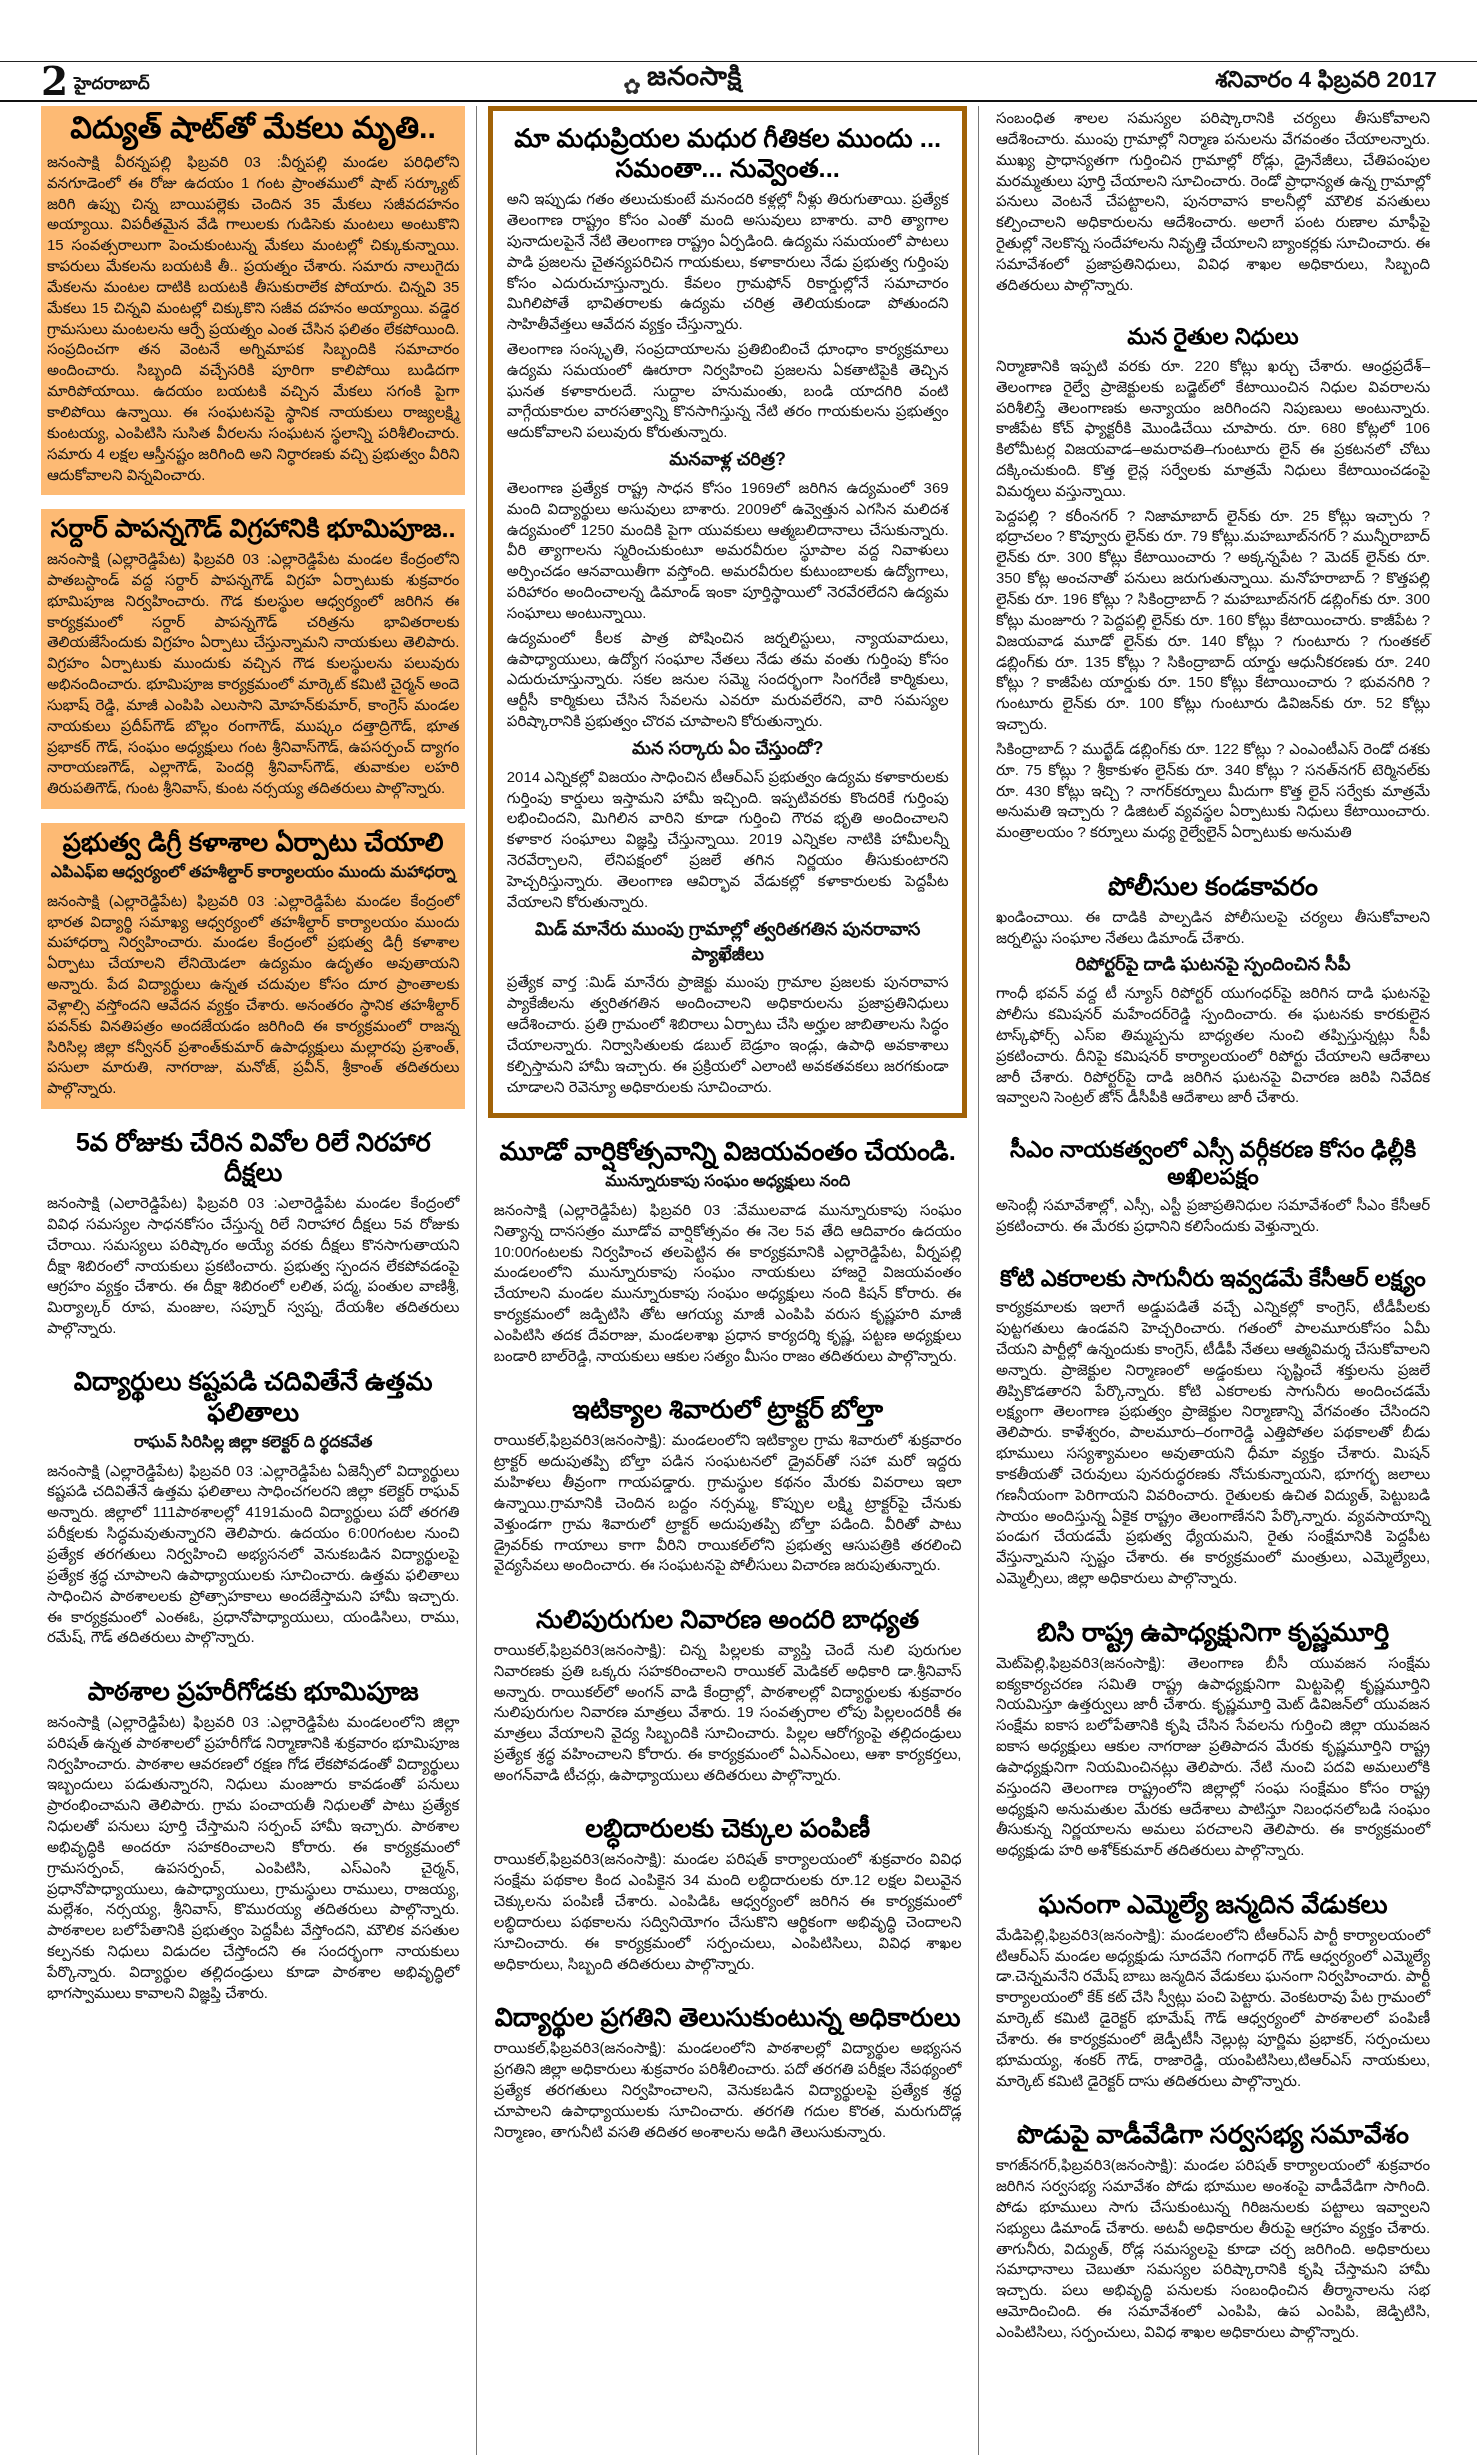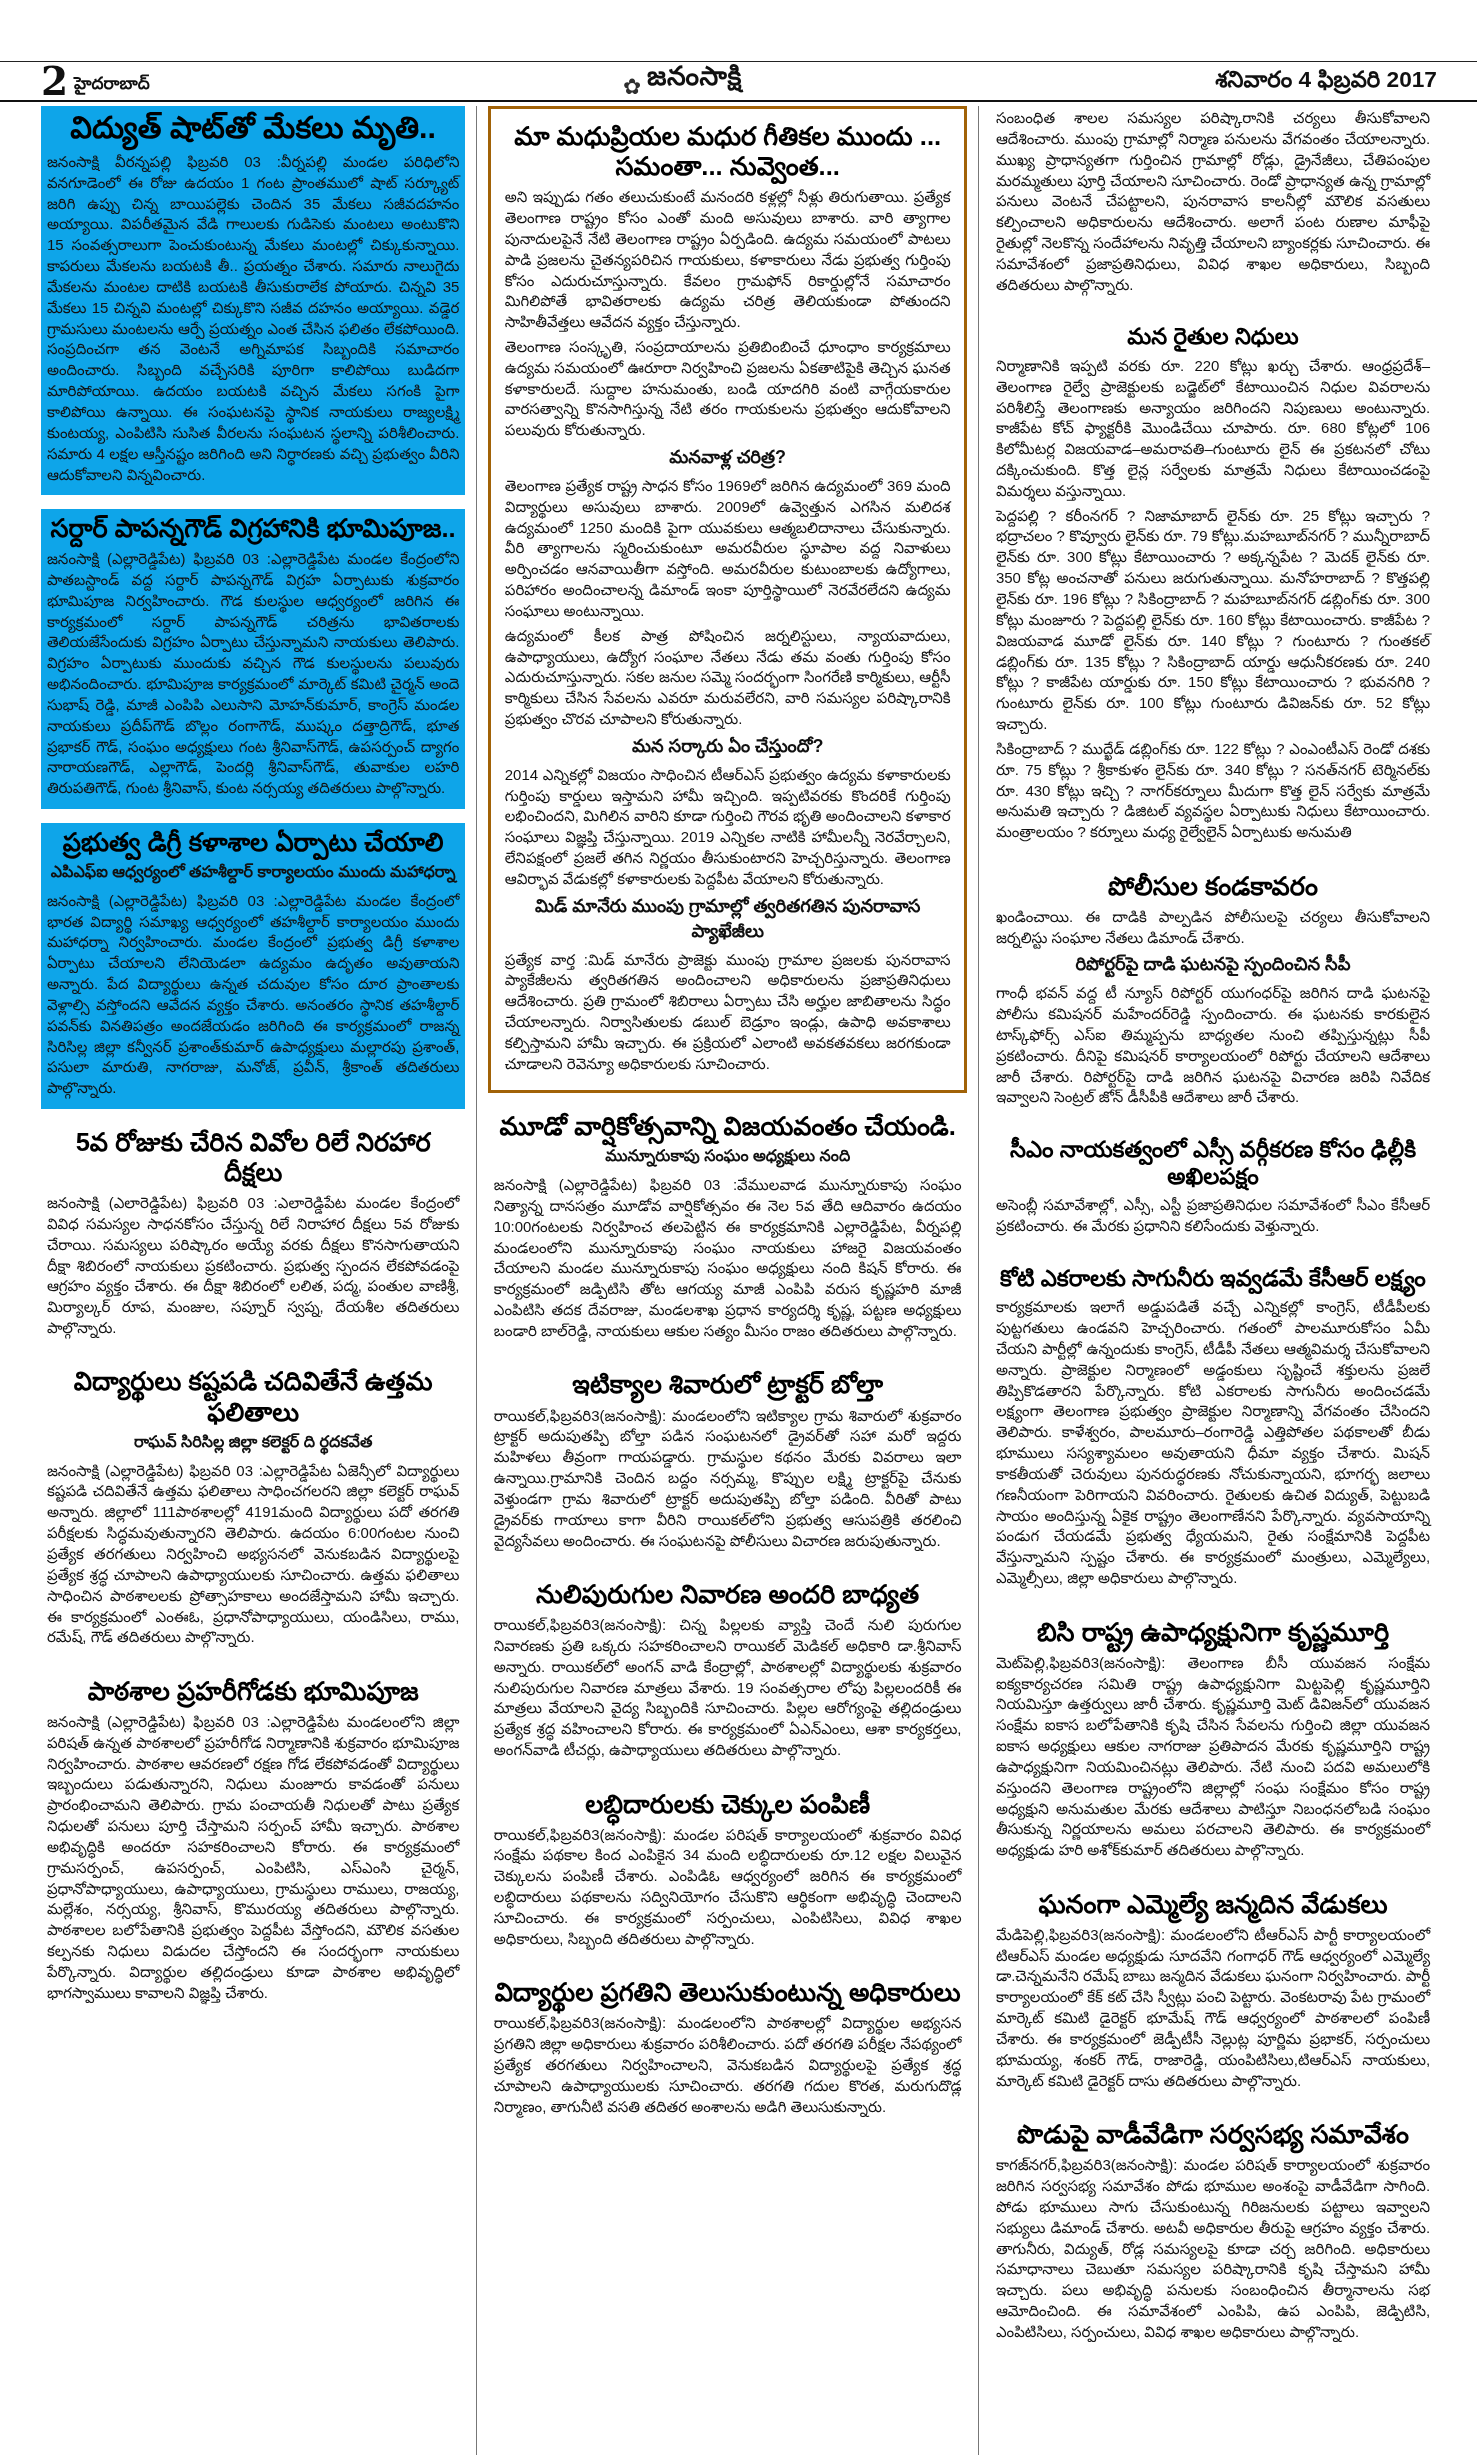--- a/index.html
+++ b/index.html
@@ -21,22 +21,22 @@
   
   .content{position:absolute;left:41px;top:106px;width:1395px;height:2349px;
            display:flex;gap:0;}
   .col{height:100%;overflow:hidden;}
   .col-left{width:431px;}
   .col-mid{width:487px;}
   .col-right{width:453px;}
   .vsep{width:1px;background:#777;margin:0 10.8px;height:100%;}
   
   .article{margin:0 0 13.8px 0;padding:2px 5.9px 5.9px 5.9px;}
-  .article.gray{background:#0ea5e9;}
-  .article.boxed{border:3px solid #a16207;padding:9.9px 13.8px 11.8px 13.8px;}
+  .article.gray{background:#fdba74;}
+  .article.boxed{border:5px solid #a16207;padding:9.9px 13.8px 11.8px 13.8px;}
   h2.head{margin:2px 0 5.9px 0;text-align:center;font-weight:bold;color:#000;line-height:1.18;}
   h2.size-xl{font-size:30.5px;}
   h2.size-lg{font-size:25.6px;}
   h2.size-md{font-size:22.7px;}
   h3.subhead{margin:0 0 5.9px 0;text-align:center;font-size:16px;font-weight:bold;}
   p.body{margin:0 0 3.9px 0;font-size:15px;line-height:1.39;text-align:justify;
          word-break:break-word;}
   p.crosshead{margin:5.9px 0 3.9px 0;font-size:18px;font-weight:bold;text-align:center;}
 </style>
 </head>

